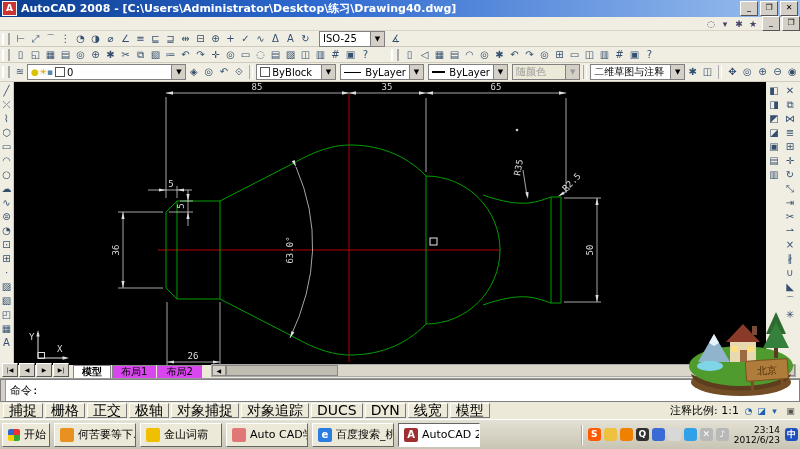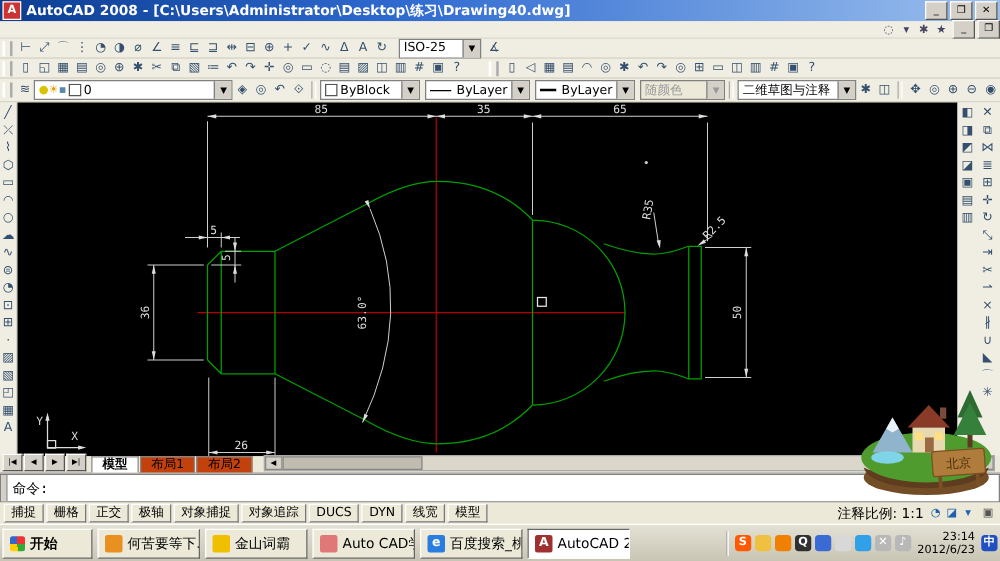--- a/index.html
+++ b/index.html
@@ -42,48 +42,48 @@
   #drawtb .tbico{width:13px;height:14px;}
   #canvas{position:absolute;left:14px;top:0;width:752px;height:283px;background:#000;}
   #rightbars{position:absolute;left:766px;top:0;width:34px;height:283px;background:#f0eee3;display:flex;}
   .vcol{display:flex;flex-direction:column;align-items:center;width:16px;padding-top:2px;}
   .vcol .tbico{width:14px;height:14px;}
   
   #tabsrow{top:365px;height:14px;background:#ece9d8;display:flex;align-items:flex-end;border-bottom:1px solid #999;}
   .navbtn{width:14px;height:12px;background:#d4d0c8;border:1px solid;border-color:#fff #555 #555 #fff;
           font-size:6px;line-height:11px;text-align:center;margin-right:1px;}
   .tab{padding:0 8px;height:12px;line-height:12px;font-size:10px;border:1px solid #888;border-bottom:none;
-       background:#c2410c;margin-right:1px;}
+       background:#d946ef;margin-right:1px;}
   .tab.active{background:#fff;font-weight:bold;}
   #hscroll{flex:1;height:11px;margin:0 4px 1px 8px;background:#dad6ca;border:1px solid #aaa;position:relative;}
   #hscroll .thumb{position:absolute;left:14px;top:0;width:110px;height:9px;background:#c0bcb0;border:1px solid #888;}
   #hscroll .sarr{position:absolute;top:0;width:12px;height:9px;background:#d4d0c8;border:1px solid #888;
           font-size:6px;line-height:9px;text-align:center;}
   
   #cmd{top:379px;height:23px;background:#fff;border:1px solid #808080;display:flex;align-items:flex-end;}
   #cmd .grip2{width:4px;height:100%;background:#d4d0c8;border-right:1px solid #999;}
   #cmd .prompt{padding:0 4px 3px 4px;font-family:"DejaVu Sans Mono",monospace;font-size:11px;}
   
   #status{top:402px;height:17px;background:#ece9d8;display:flex;align-items:center;padding:0 3px;}
   #coords{width:148px;height:13px;border:1px solid;border-color:#999 #fff #fff #999;font-size:10px;
           padding:0 4px;color:#444;line-height:13px;margin-right:6px;white-space:nowrap;}
-  .sbtn{height:13px;line-height:13px;font-size:10px;padding:0 5px;background:#ece9d8;margin-right:2px;
+  .sbtn{height:13px;line-height:13px;font-size:14px;padding:0 5px;background:#ece9d8;margin-right:2px;
         border:1px solid;border-color:#fff #777 #777 #fff;white-space:nowrap;}
   #annot{margin-left:auto;display:flex;align-items:center;gap:3px;}
   .aico{width:13px;height:12px;font-size:9px;line-height:12px;text-align:center;color:#2060b0;}
   
   #taskbar{top:419px;height:30px;background:linear-gradient(180deg,#e3e1d4,#c9c5b5);border-top:1px solid #fff;
            display:flex;align-items:center;padding:0 2px;z-index:60;}
   .tbtn{height:24px;display:flex;align-items:center;gap:4px;background:#ece9d8;margin-right:4px;
         border:1px solid;border-color:#fff #666 #666 #fff;padding:0 5px;font-size:11px;width:82px;
         overflow:hidden;white-space:nowrap;box-sizing:border-box;}
   .tbtn.active{background:#fff;border-color:#666 #fff #fff #666;}
   .tbtn-ic{display:inline-block;width:14px;height:14px;border-radius:2px;color:#fff;font-size:10px;
         line-height:14px;text-align:center;flex:none;font-weight:bold;}
-  #start{width:72px;font-weight:bold;}
+  #start{width:48px;font-weight:normal;}
   #flag{width:12px;height:12px;border-radius:2px;flex:none;
         background:conic-gradient(#e33 0 25%,#3a3 25% 50%,#fc0 50% 75%,#36c 75%);}
   #tray{margin-left:auto;display:flex;align-items:center;gap:3px;border-left:2px groove #fff;padding-left:5px;}
   .trico{width:13px;height:13px;border-radius:3px;color:#fff;font-size:9px;line-height:13px;
          text-align:center;font-weight:bold;flex:none;}
   #clock{text-align:right;font-size:9px;line-height:10px;margin:0 2px;}
   
   #island{position:absolute;left:684px;top:304px;width:116px;height:98px;z-index:40;}
   svg text{font-family:"DejaVu Sans Mono",monospace;}
 </style>

